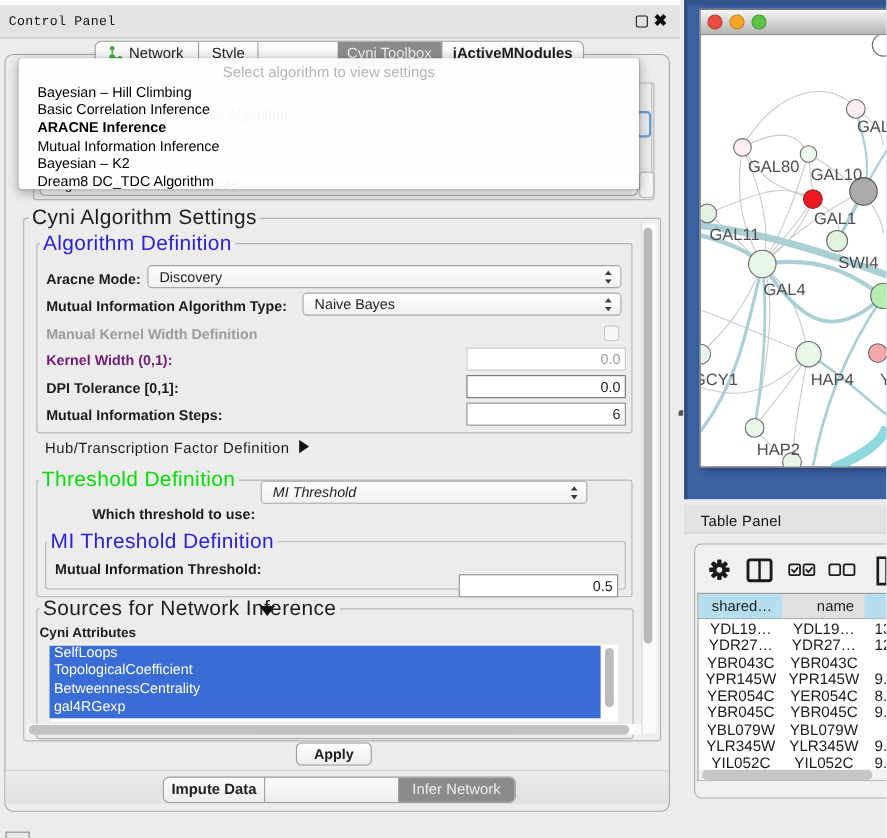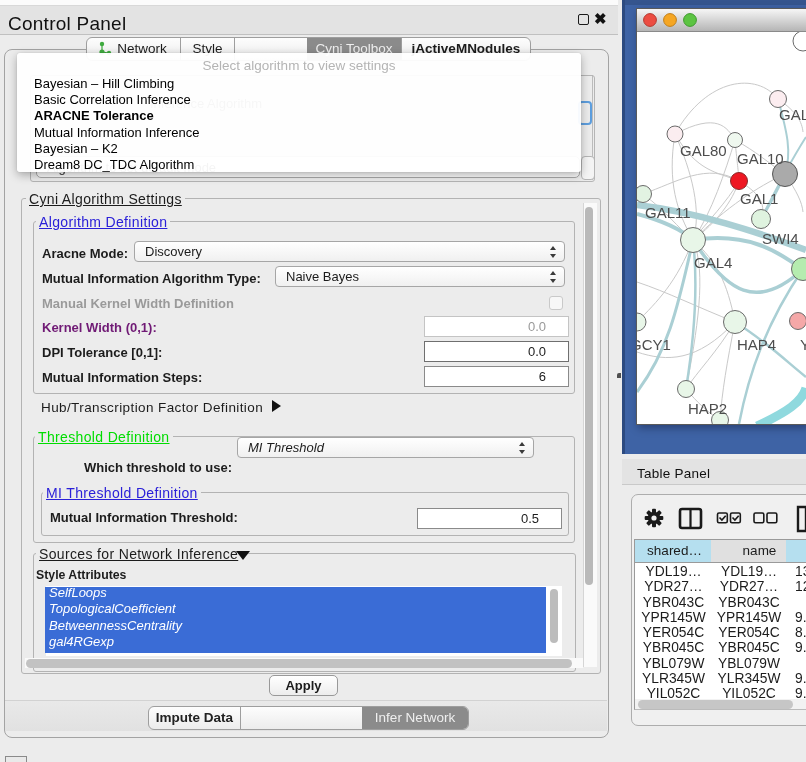--- a/index.html
+++ b/index.html
@@ -1,41 +1,41 @@
 <!DOCTYPE html>
 <html><head>
 <meta charset="utf-8">
 <style>
   html,body{margin:0;padding:0;}
   #root{position:relative;width:806px;height:762px;background:#ececec;overflow:hidden;
         font-family:"Liberation Sans",sans-serif;font-size:13px;color:#1c1c1c;}
   .abs{position:absolute;}
   .grp{position:absolute;border:1px solid #b3b3b3;border-radius:3px;}
-  .grplbl{position:absolute;background:#ececec;padding:0 3px;line-height:14px;font-size:14px;letter-spacing:0.35px;text-decoration:underline;}
+  .grplbl{position:absolute;background:#ececec;padding:0 3px;line-height:14px;font-size:19px;letter-spacing:0.35px;}
   .bold{font-weight:bold;}
   .combo{position:absolute;background:linear-gradient(#ffffff,#f0f0f0);border:1px solid #a6a6a6;
          border-radius:4px;box-sizing:border-box;height:21px;line-height:19px;padding-left:10px;}
   .spin{position:absolute;right:8px;top:4px;width:6px;height:12px;}
   .spin:before{content:"";position:absolute;left:0;top:0;border-left:3px solid transparent;
       border-right:3px solid transparent;border-bottom:4.5px solid #3a3a3a;}
   .spin:after{content:"";position:absolute;left:0;bottom:0;border-left:3px solid transparent;
       border-right:3px solid transparent;border-top:4.5px solid #3a3a3a;}
   .field{position:absolute;background:#fff;border:1px solid #999;box-sizing:border-box;
-         height:21px;line-height:19px;text-align:right;padding-right:22px;}
+         height:21px;line-height:19px;text-align:right;padding-right:4px;}
   .tabseg{float:left;height:22px;line-height:22px;padding:0 12px;border-right:1px solid #9e9e9e;
           font-size:13.5px;}
 </style>
 </head>
 <body>
 <div id="root">
   <div class="abs" style="left:5px;top:0;width:2px;height:5px;background:#4a4a4a;"></div>
 
   <div class="abs" style="left:0;top:0;width:618px;height:5px;background:#fbfbfb;border-bottom:1px solid #d8d8d8;"></div>
   <div class="abs" style="left:0;top:6px;width:618px;height:28px;background:#e3e3e3;border-bottom:1px solid #c0c0c0;"></div>
-  <div class="abs" style="left:8px;top:13px;font-size:19px;letter-spacing:0.25px;color:#111;">Control Panel</div>
+  <div class="abs" style="left:8px;top:13px;font-size:12px;letter-spacing:0.25px;color:#111;font-family:Liberation Mono, monospace;">Control Panel</div>
 
   <div class="abs" style="left:578px;top:14px;width:11px;height:11px;border:1.6px solid #1a1a1a;border-radius:2px;box-sizing:border-box;"></div>
   <div class="abs" style="left:594px;top:10px;font-size:15px;font-weight:bold;color:#111;">✖</div>
 
   <div class="abs" style="left:4px;top:49px;width:603px;height:687px;border:1px solid #a3a3a3;border-radius:8px;background:#ececec;"></div>
 
   <div class="abs" style="left:86px;top:37px;height:22px;border:1px solid #9e9e9e;border-radius:6px;overflow:hidden;background:linear-gradient(#fdfdfd,#ececec);">
     <div class="tabseg" style="width:93px;padding:0 0 0 0;position:relative;text-align:center;">
       <svg width="15" height="15" style="position:absolute;left:11px;top:2.5px;" viewBox="0 0 15 15">
         <circle cx="4" cy="3" r="2.2" fill="#3faa3f"></circle>
@@ -57,21 +57,21 @@
   <div class="abs" style="left:30px;top:75px;width:563px;height:105px;border:1px solid #b5b5b5;border-radius:3px;"></div>
   <div class="abs" style="left:150px;top:96px;color:#555;">Inference Algorithm</div>
   <div class="abs" style="left:36px;top:156px;width:544px;height:22px;border:1px solid #a9a9a9;border-radius:5px;background:#fdfdfd;line-height:22px;padding-left:10px;box-sizing:border-box;color:#333;">Algorithm to set default mode</div>
 
   <div class="abs" style="left:17px;top:53px;width:564px;height:119px;background:rgba(255,255,255,0.95);border-radius:3px;
        box-shadow:0 3px 10px rgba(0,0,0,0.30), 0 0 1px rgba(0,0,0,0.25);"></div>
   <div class="abs" style="left:17px;top:58px;width:564px;text-align:center;color:#b4b4b4;font-size:13.5px;">Select algorithm to view settings</div>
   <div class="abs" style="left:34px;top:76px;font-size:13px;line-height:16.2px;color:#000;">
     Bayesian – Hill Climbing<br>
     Basic Correlation Inference<br>
-    <span class="bold">ARACNE Tolerance</span><br>
+    <span class="bold">ARACNE Inference</span><br>
     Mutual Information Inference<br>
     Bayesian – K2<br>
     Dream8 DC_TDC Algorithm
   </div>
 
   <div class="grp" style="left:21px;top:198px;width:578px;height:474px;"></div>
   <div class="grplbl" style="left:26px;top:192px;">Cyni Algorithm Settings</div>
 
   <div class="abs" style="left:583px;top:203px;width:13px;height:464px;background:#fafafa;border-left:1px solid #d5d5d5;"></div>
   <div class="abs" style="left:585px;top:207px;width:8px;height:378px;background:#b9b9b9;border-radius:4px;"></div>
@@ -102,29 +102,29 @@
 
   <div class="grp" style="left:33px;top:436px;width:540px;height:105px;"></div>
   <div class="grplbl" style="left:35px;top:430px;color:#00dd00;">Threshold Definition</div>
 
   <div class="abs bold" style="left:60px;top:460px;width:172px;text-align:right;">Which threshold to use:</div>
   <div class="combo" style="left:237px;top:437px;width:297px;font-style:italic;">MI Threshold<div class="spin"></div></div>
 
   <div class="grp" style="left:41px;top:492px;width:526px;height:42px;"></div>
   <div class="grplbl" style="left:43px;top:486px;color:#2a20d8;">MI Threshold Definition</div>
   <div class="abs bold" style="left:50px;top:510px;">Mutual Information Threshold:</div>
-  <div class="field" style="left:417px;top:508px;width:145px;border-color:#8a8a8a;">0.5</div>
+  <div class="field" style="left:417px;top:522px;width:145px;border-color:#8a8a8a;">0.5</div>
 
   <div class="grp" style="left:33px;top:553px;width:541px;height:117px;"></div>
   <div class="grplbl" style="left:36px;top:547px;">Sources for Network Inference</div>
   <div class="abs" style="left:236px;top:551px;width:0;height:0;border-left:7.5px solid transparent;border-right:7.5px solid transparent;border-top:9px solid #111;"></div>
-  <div class="abs bold" style="left:36px;top:568px;font-size:12.3px;">Style Attributes</div>
+  <div class="abs bold" style="left:36px;top:568px;font-size:12.3px;">Cyni Attributes</div>
 
   <div class="abs" style="left:46px;top:586px;width:516px;height:70px;background:#ffffff;"></div>
-  <div class="abs" style="left:45px;top:587px;width:501px;height:66px;background:#3a6cd6;color:#fff;font-size:13px;line-height:16.3px;padding-left:4px;box-sizing:border-box;font-style:italic;"><span style="position:relative;top:-2px;display:inline-block;">
+  <div class="abs" style="left:45px;top:587px;width:501px;height:66px;background:#3a6cd6;color:#fff;font-size:13px;line-height:16.3px;padding-left:4px;box-sizing:border-box;"><span style="position:relative;top:-2px;display:inline-block;">
     SelfLoops<br>TopologicalCoefficient<br>BetweennessCentrality<br>gal4RGexp</span>
   </div>
   <div class="abs" style="left:550px;top:589px;width:8px;height:54px;background:#bcbcbc;border-radius:4px;"></div>
 
   <div class="abs" style="left:25px;top:658px;width:558px;height:10px;background:#fafafa;"></div>
   <div class="abs" style="left:26px;top:659px;width:546px;height:9px;background:#c2c2c2;border-radius:4.5px;"></div>
 
   <div class="abs" style="left:269px;top:675px;width:69px;height:21px;background:linear-gradient(#ffffff,#ededed);
        border:1px solid #999;border-radius:5px;text-align:center;line-height:20px;box-sizing:border-box;font-weight:bold;">Apply</div>
 

